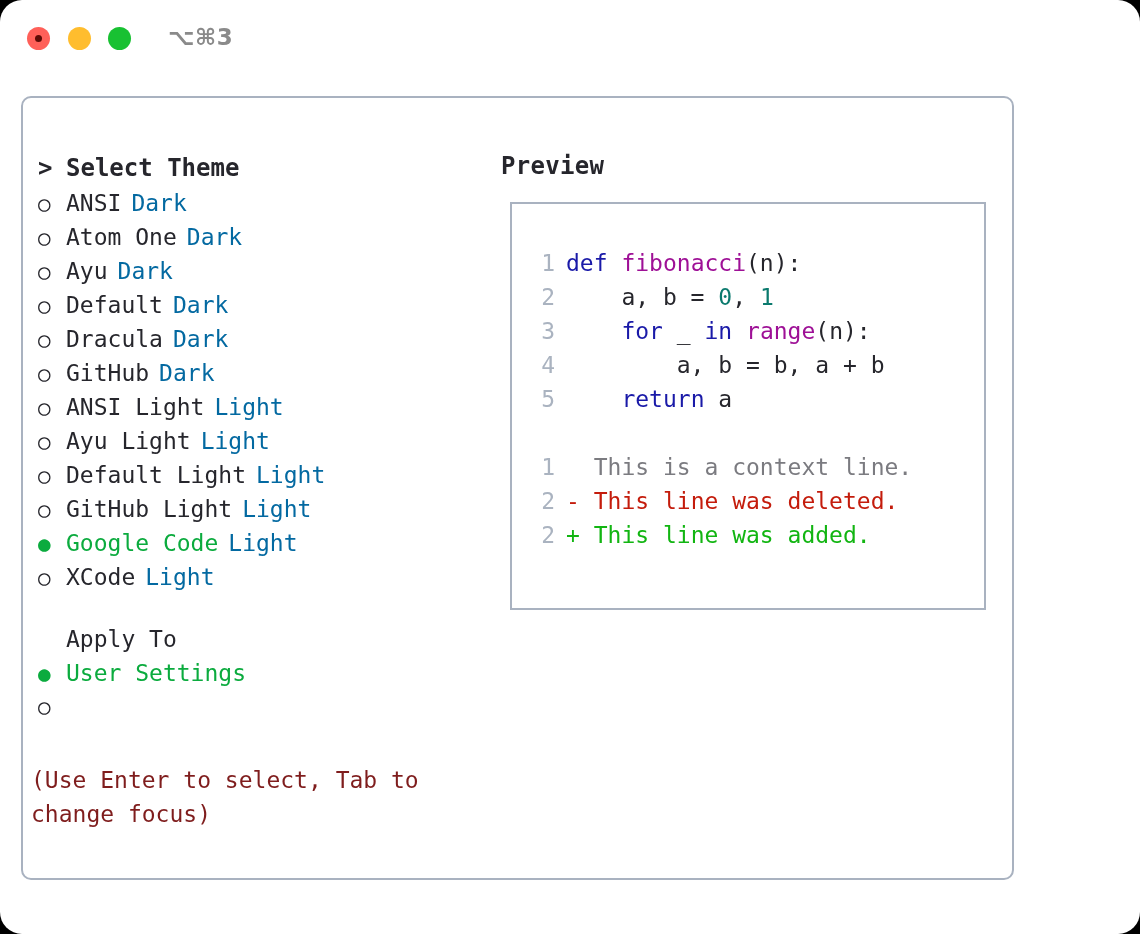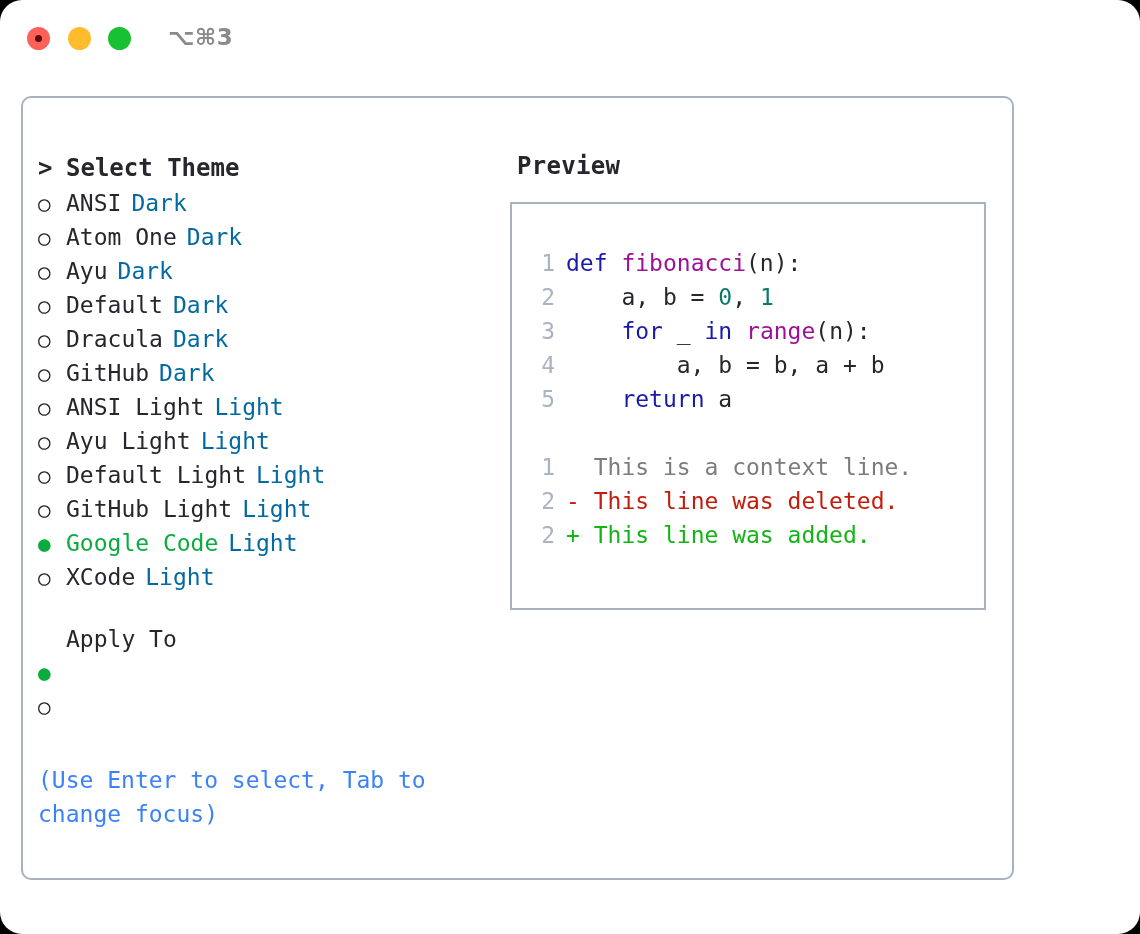--- a/index.html
+++ b/index.html
@@ -112,38 +112,37 @@
     font-size: 24px;
     height: 36px;
     line-height: 36px;
   }
   #header-row .marker { font-weight: bold; font-size: 24px; }
 
   .section-gap { height: 28px; }
 
   #hint {
     position: absolute;
-    left: 38px;
+    left: 31px;
     top: 763px;
     width: 410px;
     font-size: 23px;
     line-height: 34px;
-    color: #3b82f6;
+    color: #7f1d1d;
   }
 
   
   #preview-title {
     position: absolute;
     left: 501px;
     top: 152px;
     font-size: 24px;
     font-weight: bold;
     color: #26262c;
     letter-spacing: 0.3px;
-    margin-left: 16px;
   }
   #preview-box {
     position: absolute;
     left: 510px;
     top: 202px;
     width: 476px;
     height: 408px;
     border: 2px solid #a9b2c0;
     box-sizing: border-box;
     background: #ffffff;
@@ -211,21 +210,21 @@
       </div>
 
     <div class="section-gap"></div>
 
     <div class="row">
       <span class="marker none"> </span>
       <span class="lbl">Apply To</span>
     </div>
 
     <div id="apply-to-list">
-        <div class="row"><span class="marker sel">●</span></div>
+        <div class="row"><span class="marker sel">●</span><span class="lbl green">User Settings</span></div>
         <div class="row"><span class="marker">○</span></div>
       </div>
   </div>
 
   <div id="hint">(Use Enter to select, Tab to change focus)</div>
 
   <div id="preview-title">Preview</div>
 
   <div id="preview-box">
     <div id="code"><div class="cline"><span class="gutter">1</span><span class="kw">def </span><span class="fn">fibonacci</span><span class="plain">(n):</span></div><div class="cline"><span class="gutter">2</span><span class="plain">    a, b = </span><span class="num">0</span><span class="plain">, </span><span class="num">1</span></div><div class="cline"><span class="gutter">3</span><span class="plain">    </span><span class="kw">for</span><span class="plain"> _ </span><span class="kw">in</span><span class="plain"> </span><span class="fn">range</span><span class="plain">(n):</span></div><div class="cline"><span class="gutter">4</span><span class="plain">        a, b = b, a + b</span></div><div class="cline"><span class="gutter">5</span><span class="plain">    </span><span class="kw">return</span><span class="plain"> a</span></div><div class="blankline"></div><div class="cline"><span class="gutter">1</span><span class="ctx">  </span><span class="ctx">This is a context line.</span></div><div class="cline"><span class="gutter">2</span><span class="del">- </span><span class="del">This line was deleted.</span></div><div class="cline"><span class="gutter">2</span><span class="add">+ </span><span class="add">This line was added.</span></div></div>

